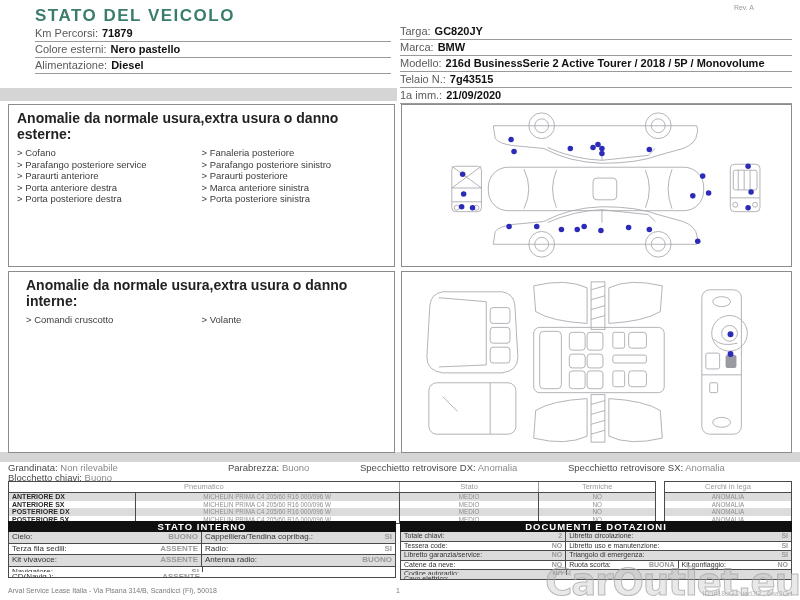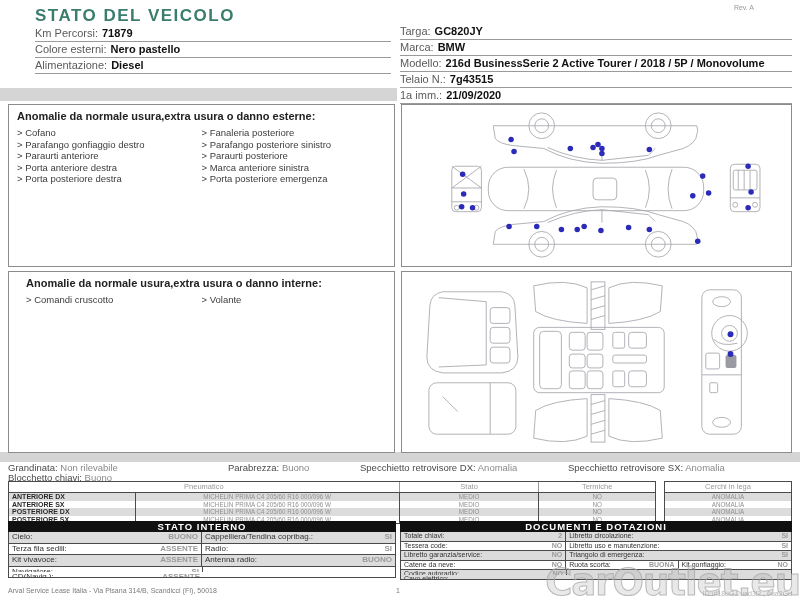--- a/index.html
+++ b/index.html
@@ -20,21 +20,21 @@
 
   .band1{position:absolute;left:0;top:88px;width:397px;height:13px;background:#d5d5d5;}
   .band2{position:absolute;left:0;top:452px;width:800px;height:10px;background:#d5d5d5;}
 
   
   .box{position:absolute;border:1px solid #8c8c8c;background:#fff;box-sizing:border-box;}
   #box-ext-list{left:8px;top:104px;width:387px;height:163px;padding:5px 8px;}
   #box-ext-diagram{left:401px;top:104px;width:391px;height:163px;}
   #box-int-list{left:8px;top:271px;width:387px;height:182px;padding:5px 17px;}
   #box-int-diagram{left:401px;top:271px;width:391px;height:182px;}
-  .box-title{font-size:11px;font-weight:bold;color:#222;margin:0 0 5px 0;}
+  .box-title{font-size:14px;font-weight:bold;color:#222;margin:0 0 5px 0;}
   .anomaly-cols{display:flex;}
   .anomaly-col{width:50%;font-size:9.5px;color:#3c3c3c;line-height:11.5px;}
   .anomaly-item::before{content:"> ";}
   .box svg{display:block;width:100%;height:100%;}
 
   
   .cond-line{position:absolute;top:462px;left:0;width:800px;height:10px;font-size:9.5px;}
   .cond-field{position:absolute;white-space:nowrap;}
   .cond-label{color:#4a4a4a;}
   .cond-value{color:#8a8a8a;}
@@ -134,31 +134,31 @@
   </div>
 
   <div class="band1"></div>
   <div class="band2"></div>
 
   <div class="box" id="box-ext-list">
     <div class="box-title">Anomalie da normale usura,extra usura o danno esterne:</div>
     <div class="anomaly-cols">
       <div class="anomaly-col">
         <div class="anomaly-item">Cofano</div>
-        <div class="anomaly-item">Parafango gonfiaggio destro</div>
+        <div class="anomaly-item">Parafango posteriore service</div>
         <div class="anomaly-item">Paraurti anteriore</div>
         <div class="anomaly-item">Porta anteriore destra</div>
         <div class="anomaly-item">Porta posteriore destra</div>
       </div>
       <div class="anomaly-col">
         <div class="anomaly-item">Fanaleria posteriore</div>
         <div class="anomaly-item">Parafango posteriore sinistro</div>
         <div class="anomaly-item">Paraurti posteriore</div>
         <div class="anomaly-item">Marca anteriore sinistra</div>
-        <div class="anomaly-item">Porta posteriore emergenza</div>
+        <div class="anomaly-item">Porta posteriore sinistra</div>
       </div>
     </div>
   </div>
 
   <div class="box" id="box-ext-diagram">
     <svg viewBox="0 0 391 163">
 
       <g class="ln" transform="translate(88,65) scale(1,-1)">
         <path d="M3,44 L5,31 Q9,26 22,24 L54,21 Q80,7 113,6 Q149,6 170,14 L188,19 Q203,22 208,31 L210,39 L209,44 Z"></path>
         <circle cx="52" cy="44" r="13"></circle>

